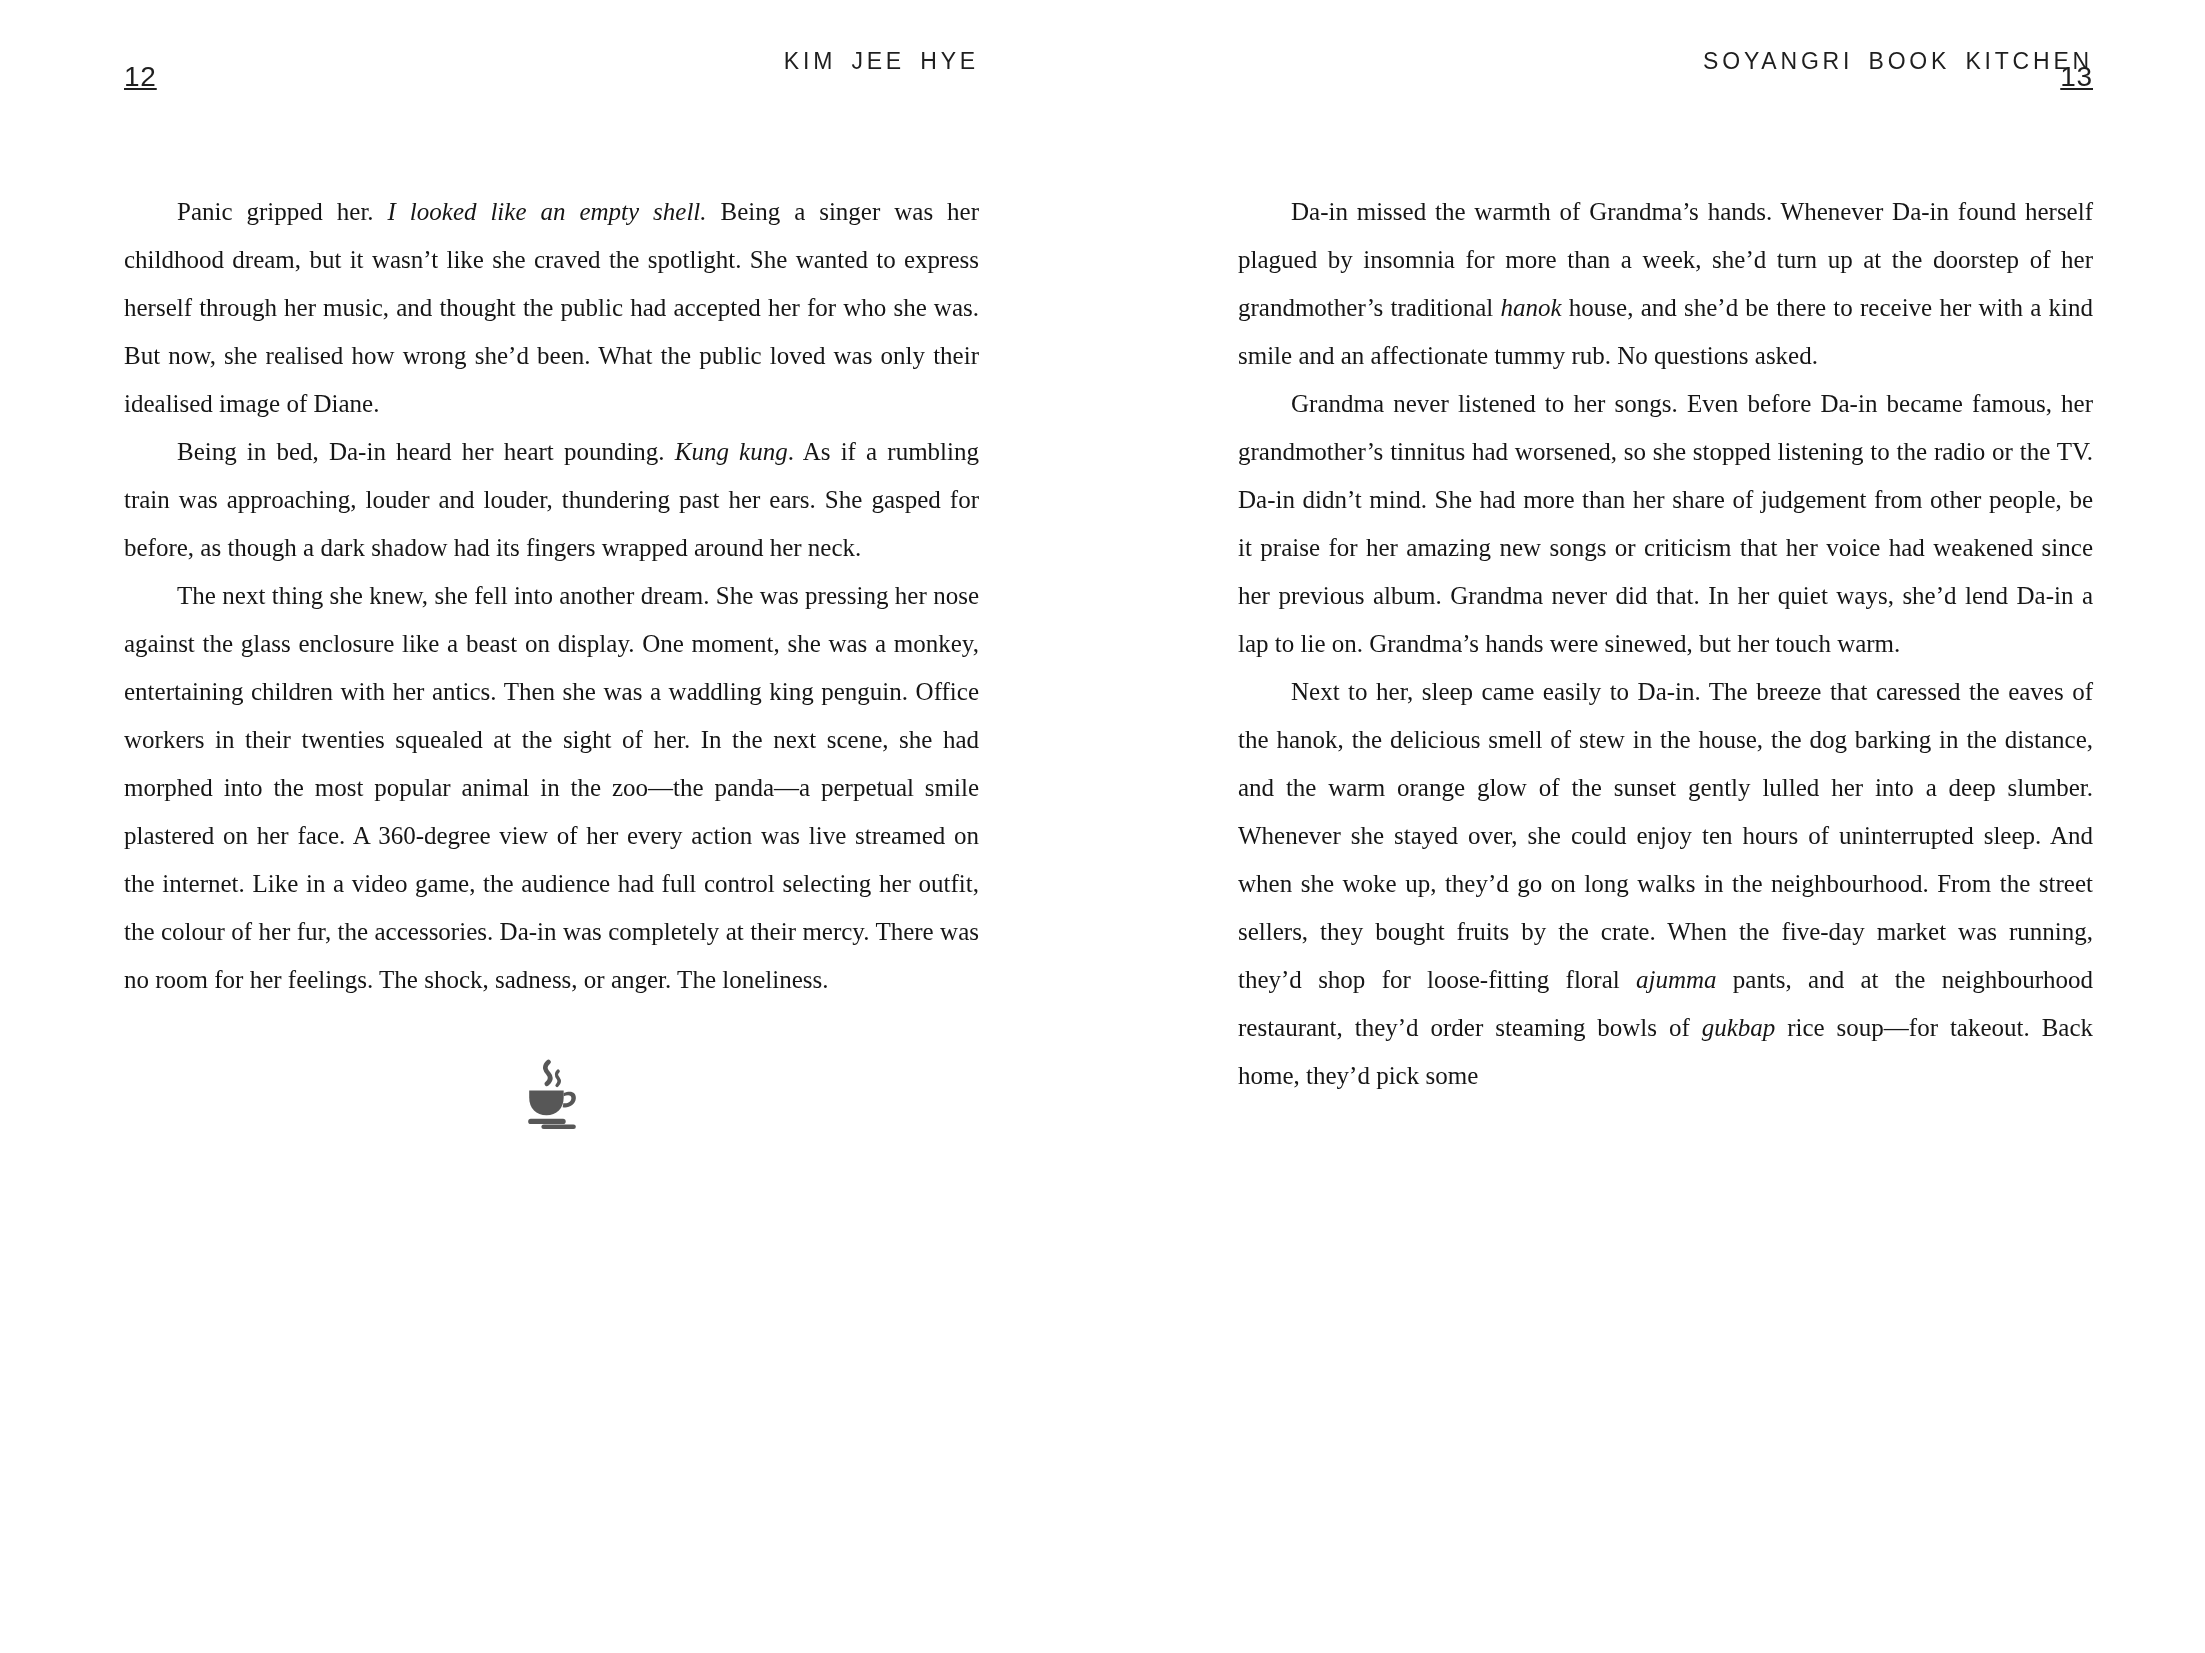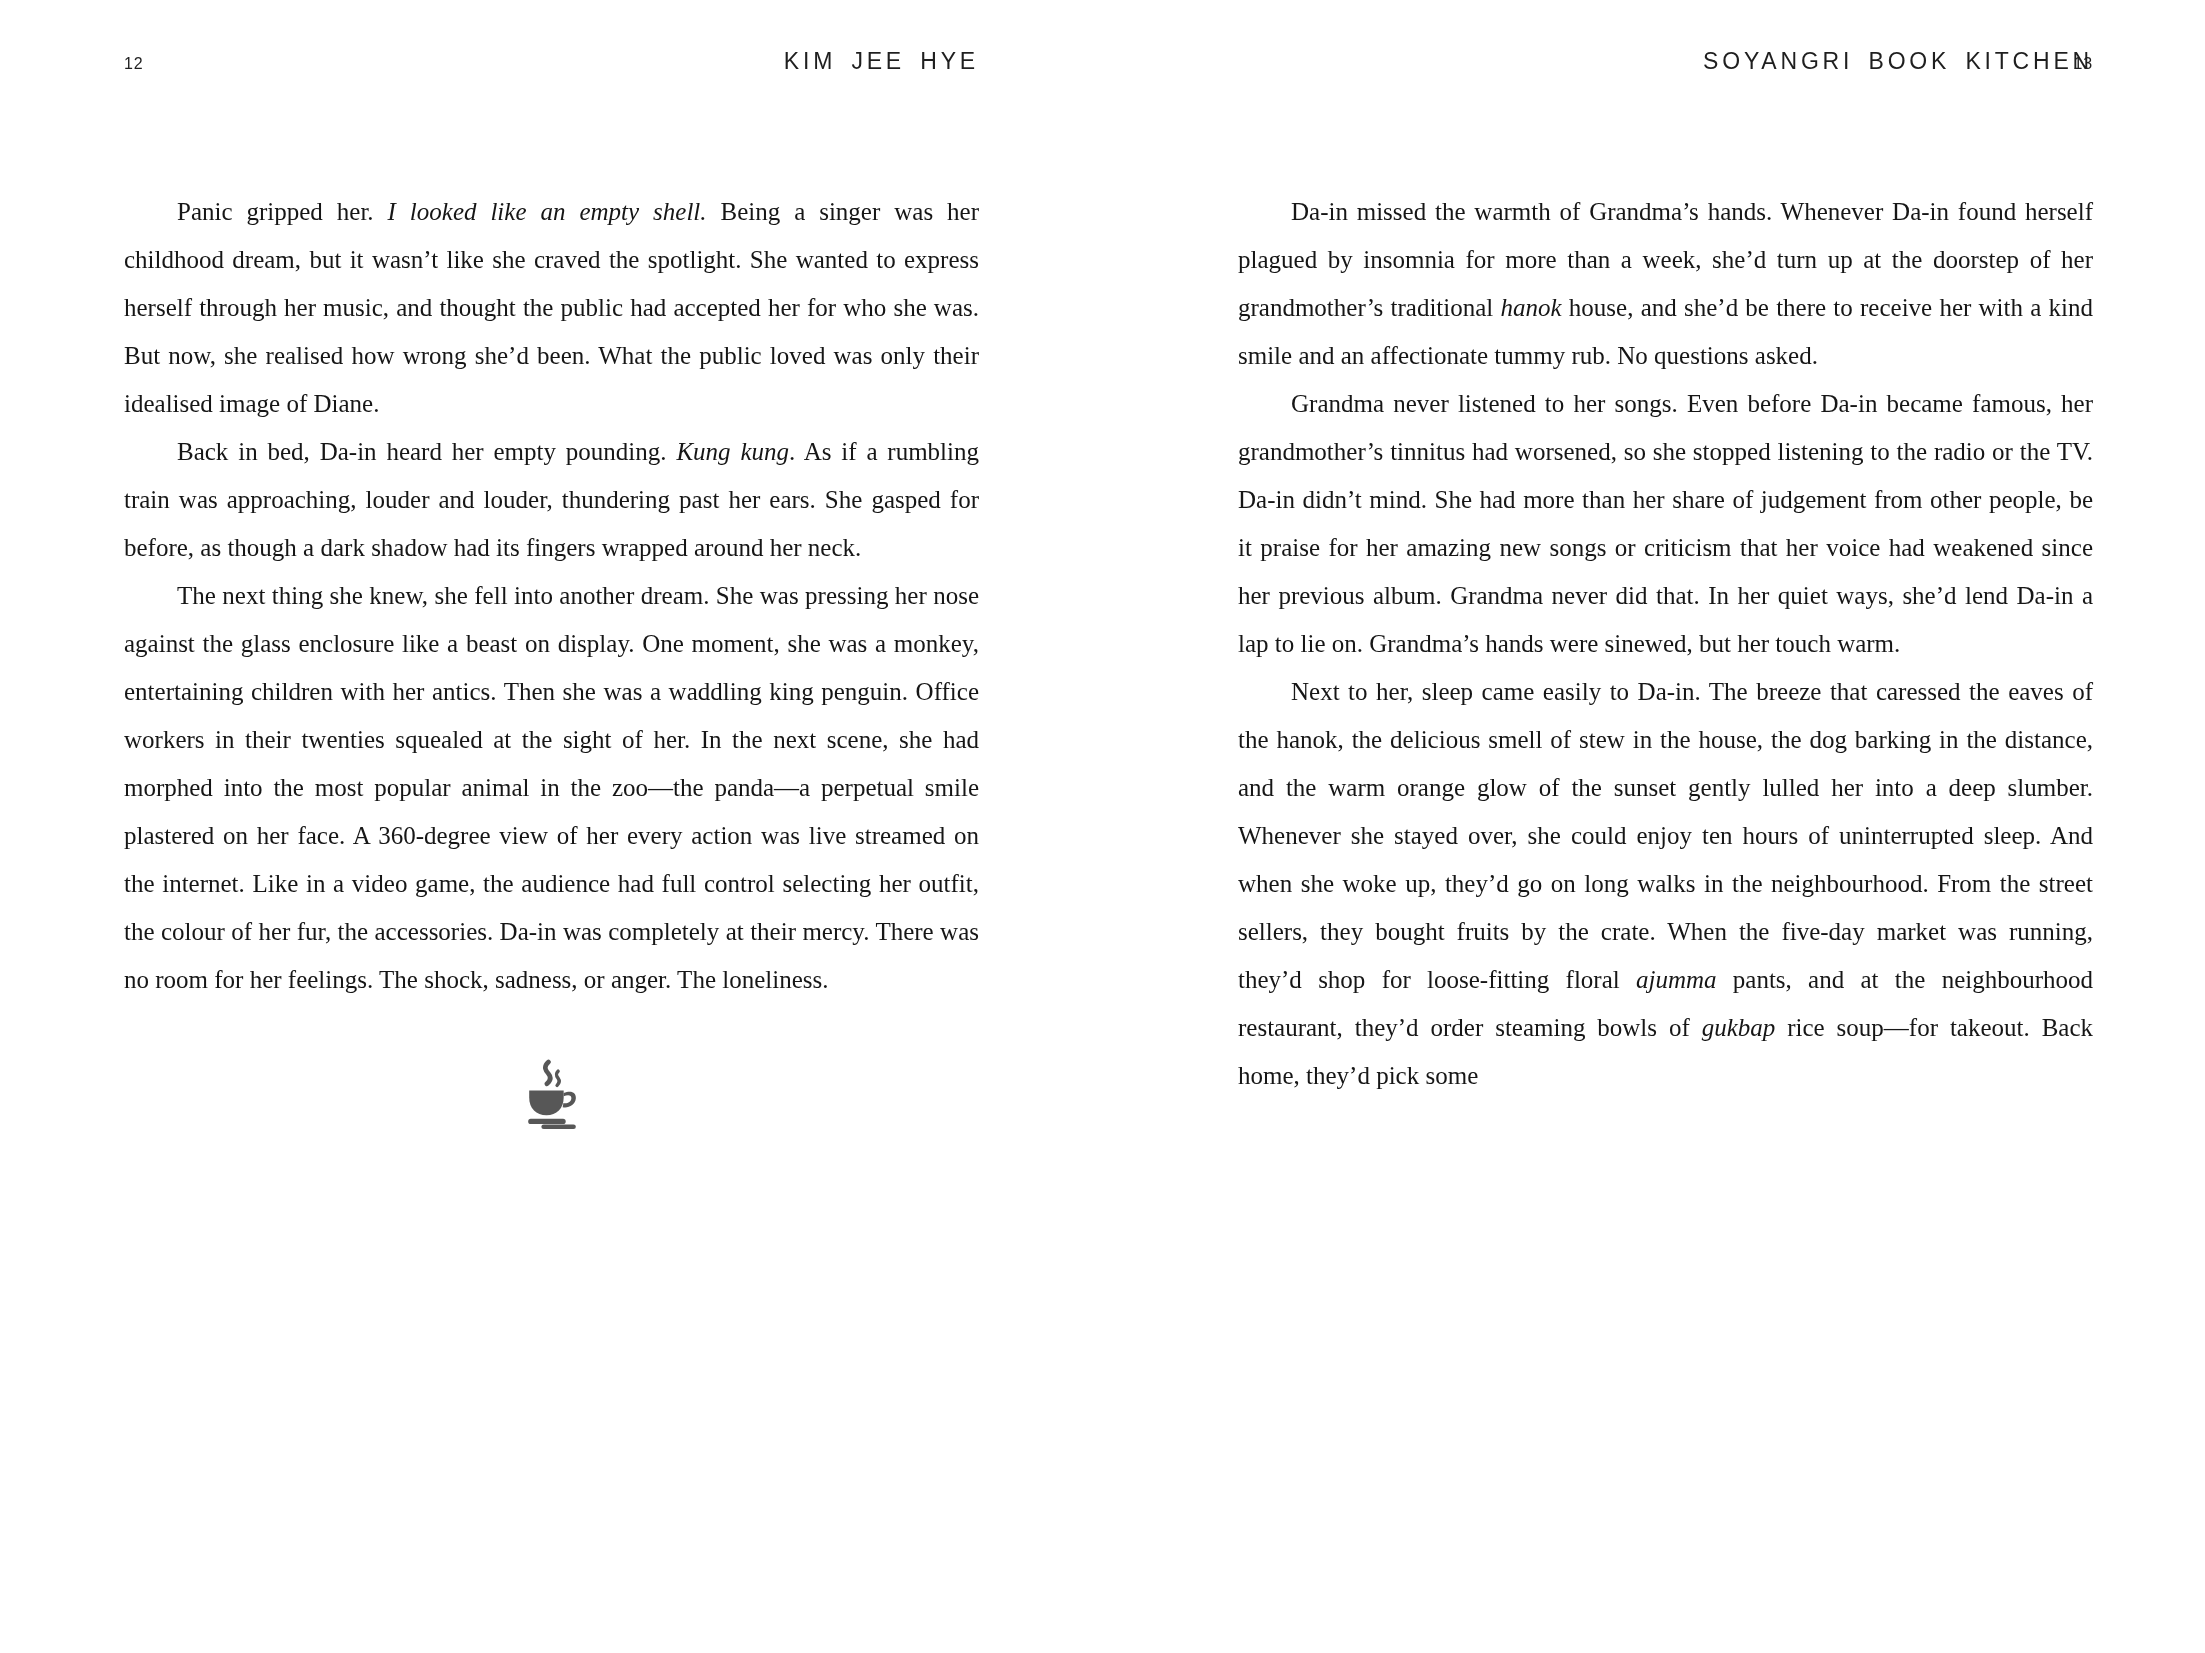--- a/index.html
+++ b/index.html
@@ -24,21 +24,21 @@
   .page-header{
     position:absolute;top:44px;left:0;width:100%;height:34px;
     font-family:"Liberation Sans","DejaVu Sans",sans-serif;
     font-size:23px;line-height:34px;color:var(--head);
   }
   .running-head{
     display:block;text-align:right;
     letter-spacing:3.8px;word-spacing:5.1px;
   }
   .folio{
-    position:absolute;top:3px;font-size:16px;letter-spacing:0.8px;
+    position:absolute;top:16px;font-size:28px;letter-spacing:0.8px;text-decoration:underline;
   }
   .folio-left{left:0;}
   .folio-right{right:0;}
 
   .page-body{
     position:absolute;top:188px;left:0;width:100%;
     font-size:25px;line-height:48px;
   }
   .para{
     margin:0;text-align:justify;
@@ -58,21 +58,21 @@
 
 <div class="spread">
 
   <div class="page left">
     <div class="page-header">
       <span class="folio folio-left">12</span>
       <span class="running-head">KIM JEE HYE</span>
     </div>
     <div class="page-body">
         <p class="para indent"><span>Panic gripped her. </span><em>I looked like an empty shell.</em><span> Being a singer was her childhood dream, but it wasn’t like she craved the spotlight. She wanted to express herself through her music, and thought the public had accepted her for who she was. But now, she realised how wrong she’d been. What the public loved was only their idealised image of Diane.</span></p>
-        <p class="para indent"><span>Back in bed, Da-in heard her empty pounding. </span><em>Kung kung</em><span>. As if a rumbling train was approaching, louder and louder, thundering past her ears. She gasped for before, as though a dark shadow had its fingers wrapped around her neck.</span></p>
+        <p class="para indent"><span>Being in bed, Da-in heard her heart pounding. </span><em>Kung kung</em><span>. As if a rumbling train was approaching, louder and louder, thundering past her ears. She gasped for before, as though a dark shadow had its fingers wrapped around her neck.</span></p>
         <p class="para indent"><span>The next thing she knew, she fell into another dream. She was pressing her nose against the glass enclosure like a beast on display. One moment, she was a monkey, entertaining children with her antics. Then she was a waddling king penguin. Office workers in their twenties squealed at the sight of her. In the next scene, she had morphed into the most popular animal in the zoo—the panda—a perpetual smile plastered on her face. A 360-degree view of her every action was live streamed on the internet. Like in a video game, the audience had full control selecting her outfit, the colour of her fur, the accessories. Da-in was completely at their mercy. There was no room for her feelings. The shock, sadness, or anger. The loneliness.</span></p>
   <div class="ornament">
     <svg width="61" height="73" viewBox="0 0 60 72" fill="none" xmlns="http://www.w3.org/2000/svg" aria-hidden="true">
       <path d="M27 3 C21.5 8 24.5 11.5 27 14.5 C29.5 17.5 29.5 21 25.5 24.5" stroke="currentColor" stroke-width="4.6" stroke-linecap="round" fill="none"></path>
       <path d="M36.5 12 C33.5 15 35 17 36.5 19 C38 21 38 23.5 35.5 26" stroke="currentColor" stroke-width="3.4" stroke-linecap="round" fill="none"></path>
       <path d="M8 31 L42 31 L42 38 C42 49 35 55.5 25 55.5 C15 55.5 8 49 8 38 Z" fill="currentColor"></path>
       <path d="M42 33.5 C49.5 30.5 54.5 33 54 39 C53.4 45.5 46.5 48.8 41 47.5 L41.8 43.4 C45.6 44.2 49.3 42.2 49.6 38.9 C49.9 35.7 46.5 34.7 42 36.8 Z" fill="currentColor"></path>
       <rect x="7" y="59" width="37" height="5.2" rx="2.6" fill="currentColor"></rect>
       <rect x="20" y="64.5" width="34" height="4.6" rx="2.3" fill="currentColor"></rect>
     </svg>

